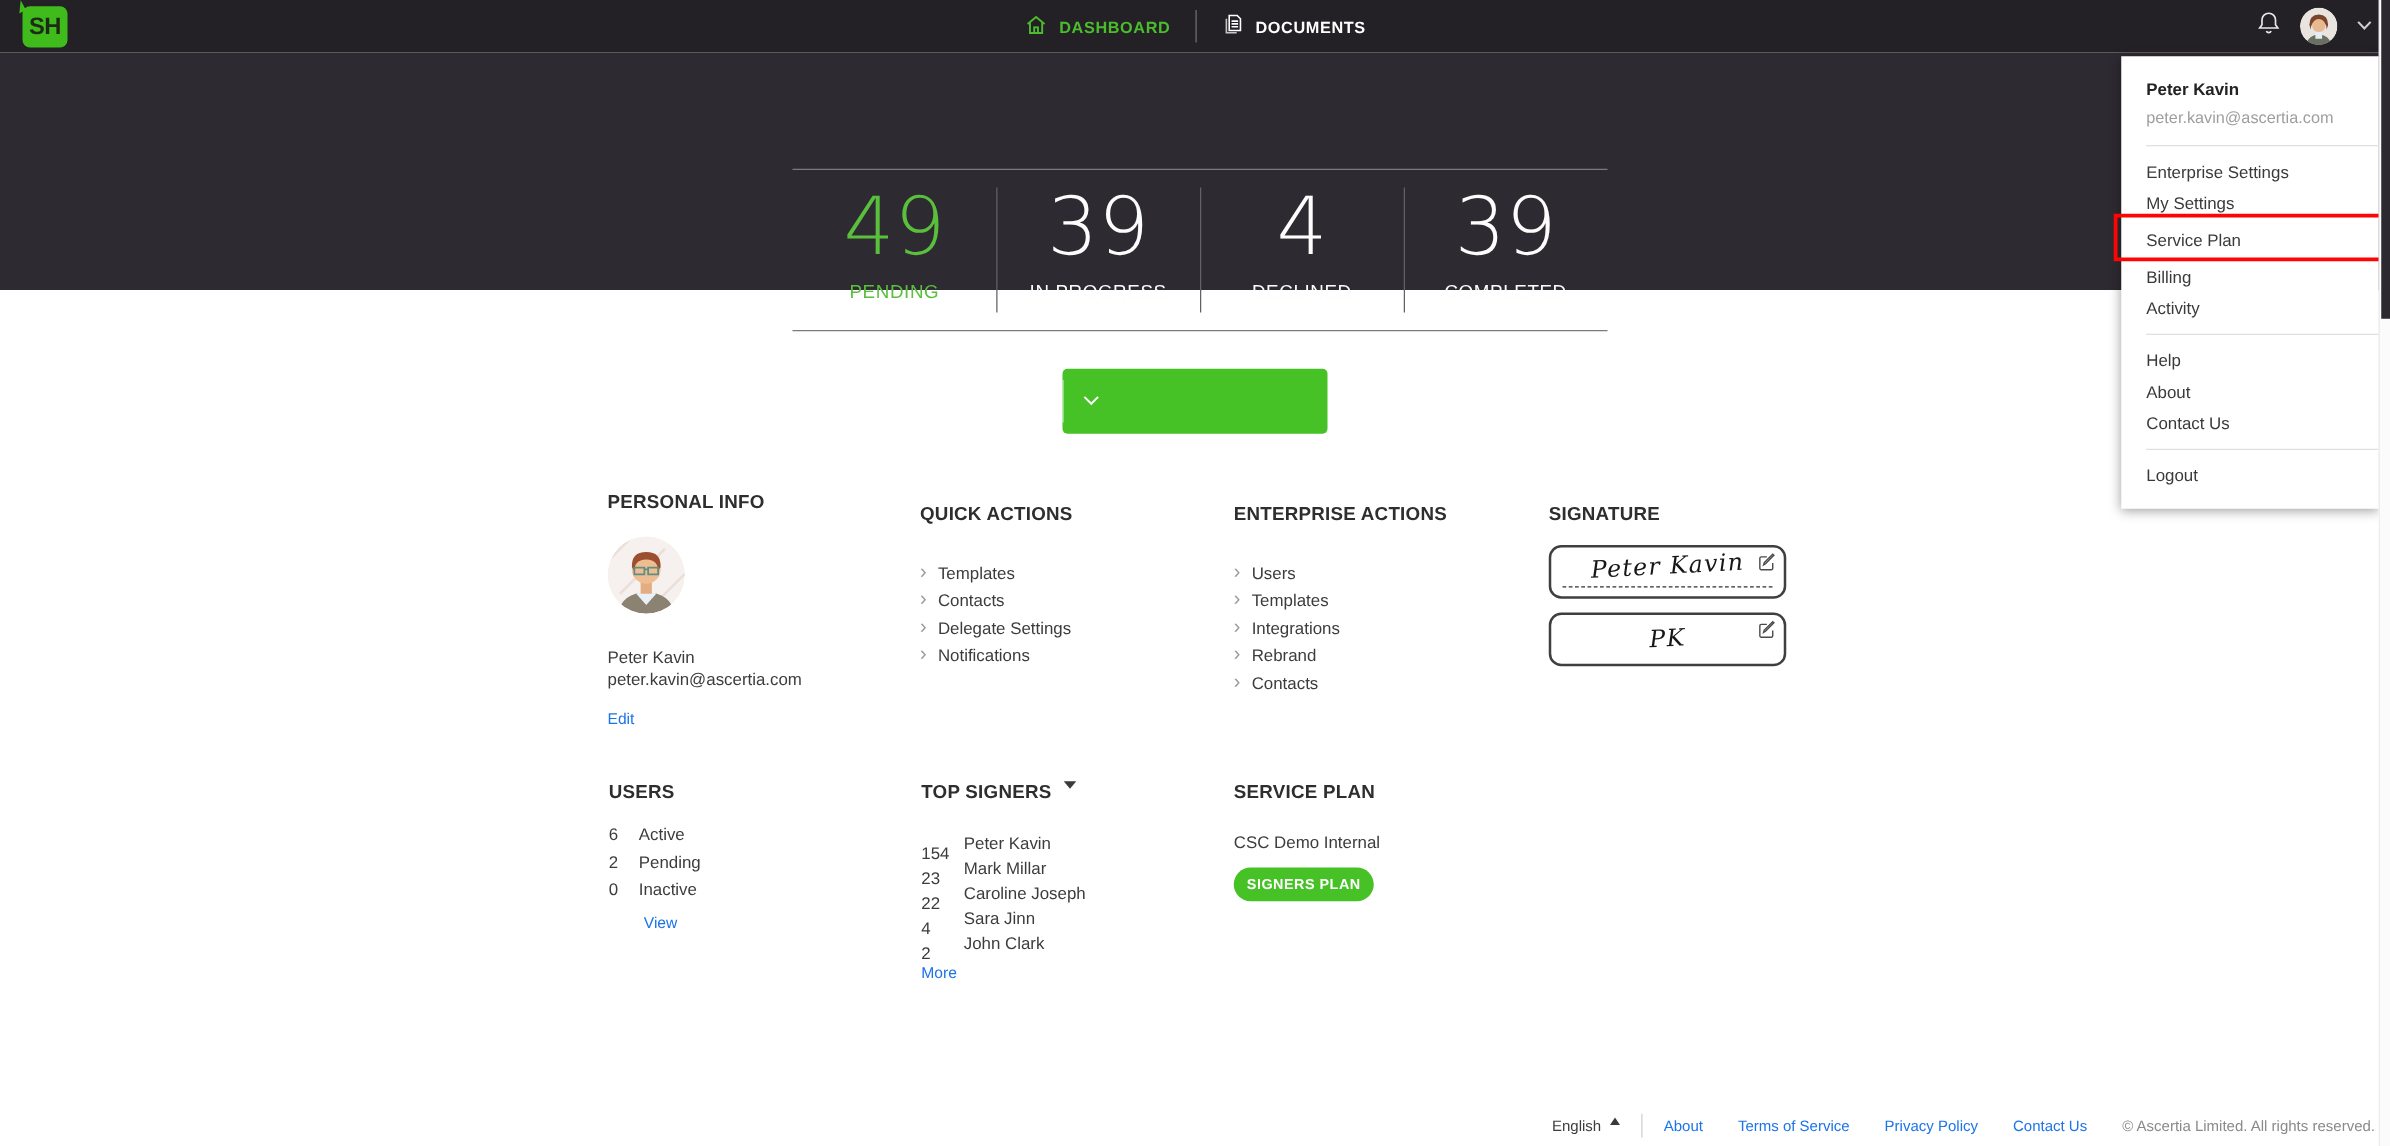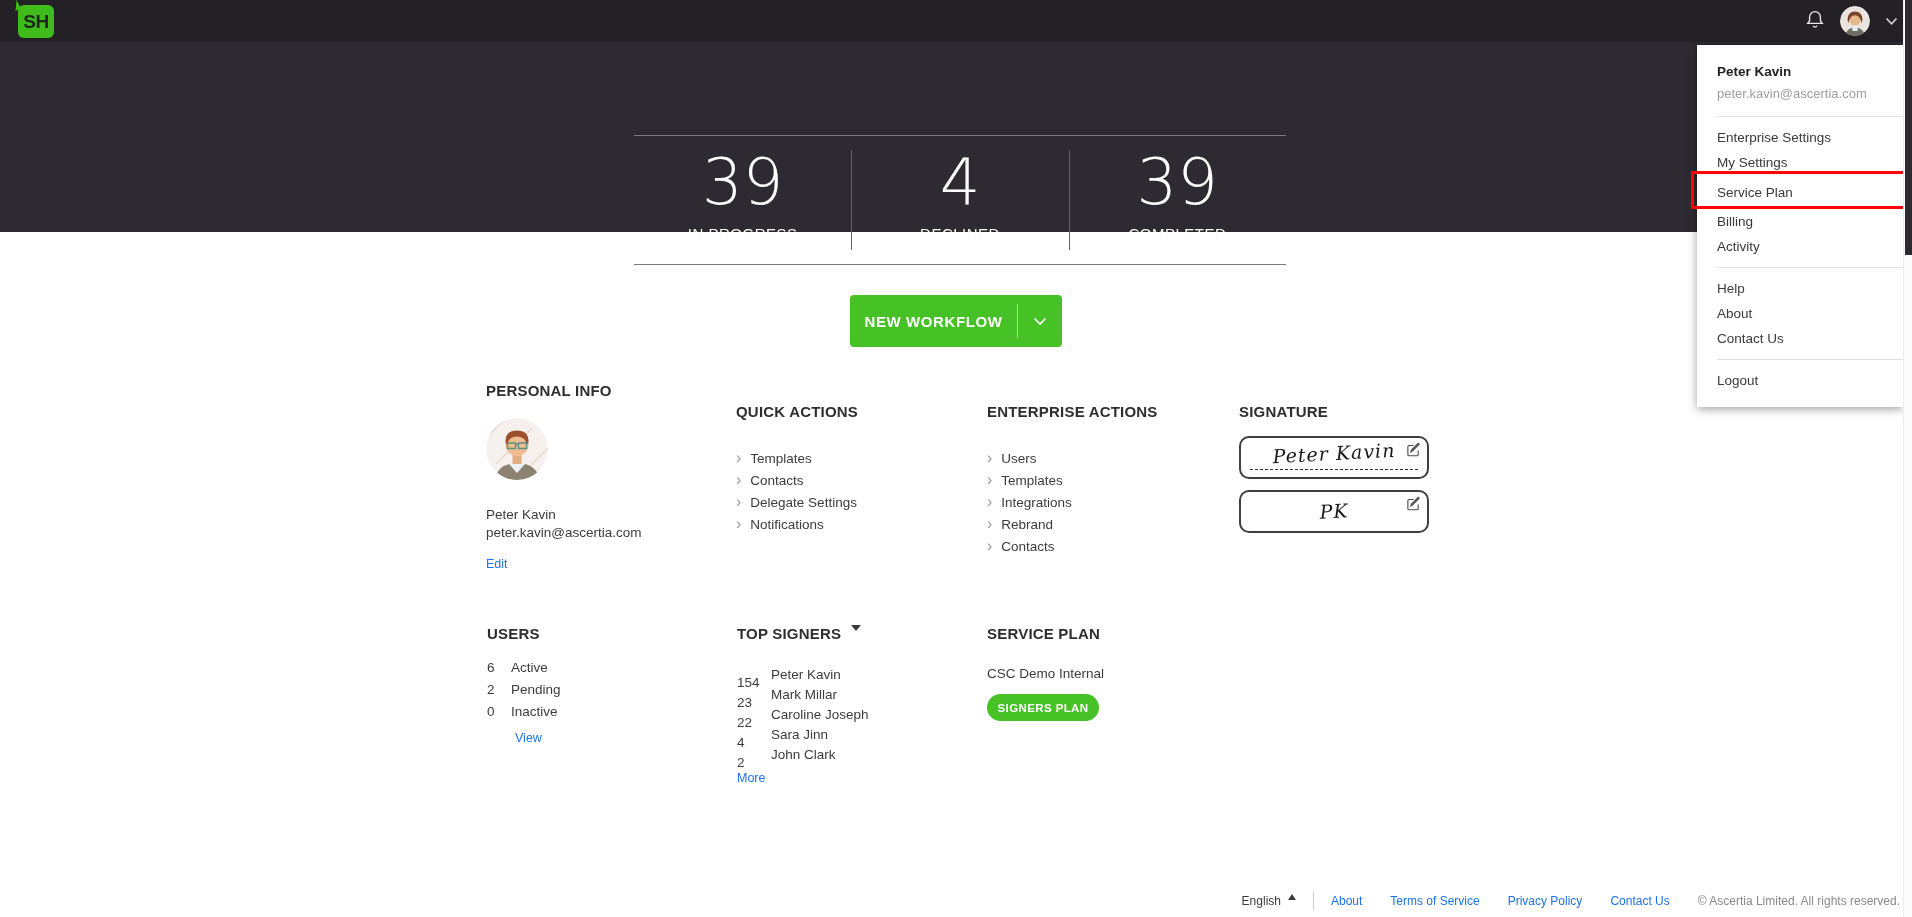--- a/index.html
+++ b/index.html
@@ -41,21 +41,21 @@
   .new-workflow { position:absolute; left:850px; top:295px; width:212px; height:52px;
     background:#46c226; border-radius:4px; display:flex; color:#fff; cursor:pointer; }
   .nw-label { flex:1; display:flex; align-items:center; justify-content:center;
     font-size:15px; font-weight:bold; letter-spacing:.6px; }
   .nw-split { width:1px; background:rgba(255,255,255,.55); margin:9px 0; }
   .nw-caret { width:44px; display:flex; align-items:center; justify-content:center; }
 
   
   .col { position:absolute; }
   .col h2 { font-size:15px; font-weight:bold; color:#2e2e2e; letter-spacing:.2px; }
-  .col-personal   { left:486px;  top:382px; width:235px; }
+  .col-personal   { left:486px;  top:393px; width:235px; }
   .col-quick      { left:736px;  top:403px; width:235px; }
   .col-enterprise { left:987px;  top:403px; width:235px; }
   .col-signature  { left:1239px; top:403px; width:200px; }
   .col-users      { left:487px;  top:625px; width:235px; }
   .col-signers    { left:737px;  top:625px; width:245px; }
   .col-plan       { left:987px;  top:625px; width:245px; }
 
   .pi-avatar { margin-top:19px; width:62px; height:62px; border-radius:50%; overflow:hidden; }
   .pi-name  { margin-top:26px; font-size:13.5px; color:#3c3c3c; line-height:18px; }
   .pi-email { font-size:13.5px; color:#3c3c3c; line-height:18px; }
@@ -120,20 +120,43 @@
   .scrollbar .thumb { position:absolute; top:0; left:1px; right:0; height:255px; background:#2c2a30; }
 </style>
 </head>
 <body>
 
 <div class="page">
 
   <header class="topbar">
     <div class="logo">SH</div>
 
+    <nav class="nav">
+      <div class="nav-tab active">
+        <span>
+          <svg width="19" height="18" viewBox="0 0 24 24" fill="none" stroke="#4bbd2c" stroke-width="2">
+            <path d="M3 11 L12 3.5 L21 11"></path>
+              <path d="M5.5 9.5 V20.5 H18.5 V9.5"></path>
+            <rect x="10" y="14.5" width="4" height="6"></rect>
+          </svg>
+        </span>
+        <span>DASHBOARD</span>
+      </div>
+      <div class="nav-sep"></div>
+      <div class="nav-tab inactive">
+        <span>
+          <svg width="18" height="19" viewBox="0 0 24 24" fill="none" stroke="#ffffff" stroke-width="1.7">
+            <path d="M5 6 v15 h11" opacity="0.75"></path>
+            <path d="M8 2.5 h8.5 l3.5 3.5 v12.5 h-12 z"></path>
+            <path d="M10.5 8.5 h7 M10.5 11.5 h7 M10.5 14.5 h7"></path>
+          </svg>
+        </span>
+        <span>DOCUMENTS</span>
+      </div>
+    </nav>
 
     <div class="topbar-right">
       <span style="cursor:pointer;">
         <svg width="20" height="23" viewBox="0 0 24 26" fill="none" stroke="#e9e9e9" stroke-width="1.6">
           <path d="M12 3.5 a6.5 6.5 0 0 1 6.5 6.5 v4.5 l2.2 3.2 H3.3 l2.2 -3.2 v-4.5 a6.5 6.5 0 0 1 6.5 -6.5 z"></path>
           <path d="M9.8 20.5 a2.3 2.3 0 0 0 4.4 0"></path>
         </svg>
       </span>
       <span class="avatar-small">
         <svg width="30" height="30" viewBox="0 0 30 30">
@@ -147,37 +170,40 @@
       <span style="cursor:pointer;">
         <svg width="13" height="9" viewBox="0 0 13 9" fill="none" stroke="#cfcfcf" stroke-width="1.7">
           <path d="M1.5 1.5 L6.5 6.8 L11.5 1.5"></path>
         </svg>
       </span>
     </div>
   </header>
 
   <section class="hero">
     <div class="stats">
+      <div class="stat green">
+        <div class="stat-value">49</div>
+        <div class="stat-label">PENDING</div>
+      </div>
       <div class="stat">
         <div class="stat-value">39</div>
         <div class="stat-label">IN PROGRESS</div>
       </div>
       <div class="stat">
         <div class="stat-value">4</div>
         <div class="stat-label">DECLINED</div>
       </div>
       <div class="stat">
         <div class="stat-value">39</div>
         <div class="stat-label">COMPLETED</div>
       </div>
     </div>
   </section>
 
   <div class="new-workflow">
-    <div class="nw-label">NEW WORKFLOW</div>
     <div class="nw-split"></div>
     <div class="nw-caret">
       <span>
         <svg width="14" height="9" viewBox="0 0 14 9" fill="none" stroke="#ffffff" stroke-width="1.6">
           <path d="M1.5 1.5 L7 7 L12.5 1.5"></path>
         </svg>
       </span>
     </div>
   </div>
 

